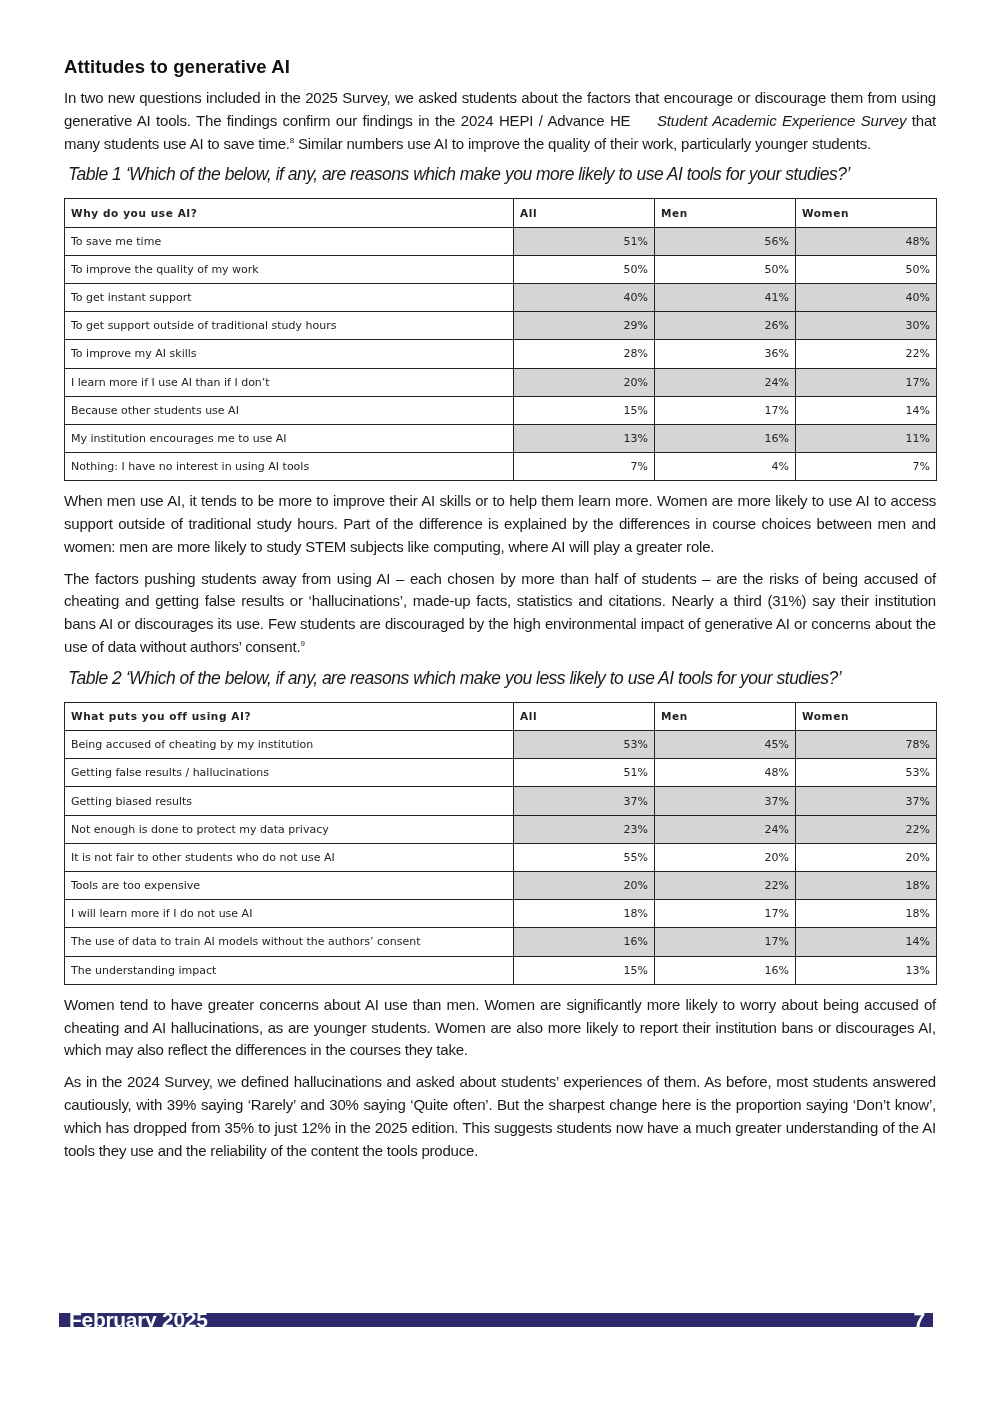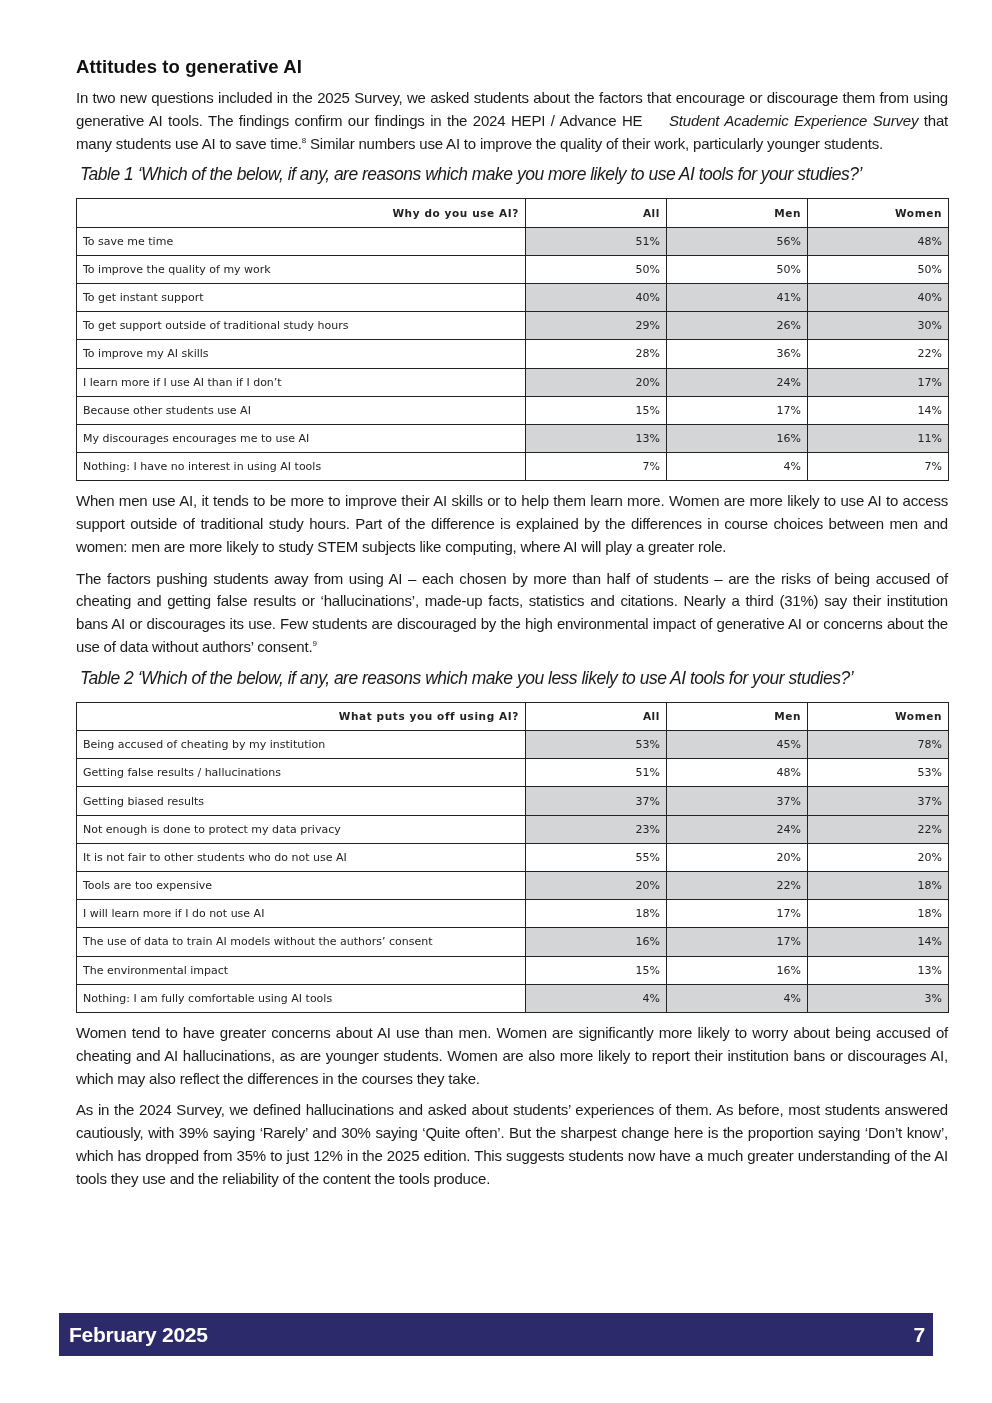--- a/index.html
+++ b/index.html
@@ -1,34 +1,34 @@
 <!DOCTYPE html>
 <html><head>
 <meta charset="utf-8">
 <style>
   html, body { margin: 0; padding: 0; background: #ffffff; }
   body { width: 992px; height: 1403px; position: relative; overflow: hidden;
          font-family: "Liberation Sans", sans-serif; color: #1a1a1a; }
-  .page { position: absolute; left: 76px; top: 56px; width: 872px; }
+  .page { position: absolute; left: 64px; top: 56px; width: 872px; }
   h2.section-title { font-family: "Liberation Sans", sans-serif; font-weight: bold;
          font-size: 18.5px; margin: 0 0 9px 0; letter-spacing: 0.1px; color: #111; }
   p.body { font-family: "Liberation Sans", sans-serif; font-size: 15px; line-height: 22.8px;
          margin: 0 0 9px 0; text-align: justify; color: #1a1a1a; letter-spacing: -0.2px; }
   p.body i { font-style: italic; margin-left: 21px; }
   sup { font-size: 8px; vertical-align: 6px; line-height: 0; }
   .caption { font-family: "Liberation Sans", sans-serif; font-style: italic; font-size: 17.5px;
          margin: 4px 0 13px 4px; letter-spacing: -0.5px; color: #1a1a1a; }
   table.data { border-collapse: collapse; width: 872px; table-layout: fixed; margin-bottom: 9px; }
   table.data td, table.data th { border: 1px solid #222; height: 27.2px; padding: 0 6px;
          font-family: "DejaVu Sans", sans-serif; font-size: 11px; color: #222; }
-  table.data th { font-weight: bold; text-align: right; font-size: 10.5px; letter-spacing: 0.6px; }
+  table.data th { font-weight: bold; text-align: left; font-size: 10.5px; letter-spacing: 0.6px; }
   table.data td.num { text-align: right; }
   table.data tr.shaded td.num { background: #d4d5d7; }
   col.c0 { width: 449px; } col.c1 { width: 141px; } col.c2 { width: 141px; } col.c3 { width: 141px; }
-  .footer { position: absolute; left: 59px; top: 1313px; width: 874px; height: 43px;
+  .footer { position: absolute; left: 59px; top: 1313px; width: 874px; height: 14px;
          background: #2c2a6b; color: #fff; display: flex; justify-content: space-between;
          align-items: center; box-sizing: border-box; padding: 0 8px 0 10px; }
   .footer span { font-family: "Liberation Sans", sans-serif; font-weight: bold; font-size: 21px; letter-spacing: -0.3px; }
 </style>
 </head>
 <body>
 
 <div class="page">
   <h2 class="section-title">Attitudes to generative AI</h2>
 
@@ -88,21 +88,21 @@
           <td class="num">24%</td>
           <td class="num">17%</td>
         </tr>
         <tr>
           <td>Because other students use AI</td>
           <td class="num">15%</td>
           <td class="num">17%</td>
           <td class="num">14%</td>
         </tr>
         <tr class="shaded">
-          <td>My discourages encourages me to use AI</td>
+          <td>My institution encourages me to use AI</td>
           <td class="num">13%</td>
           <td class="num">16%</td>
           <td class="num">11%</td>
         </tr>
         <tr>
           <td>Nothing: I have no interest in using AI tools</td>
           <td class="num">7%</td>
           <td class="num">4%</td>
           <td class="num">7%</td>
         </tr>
@@ -173,30 +173,24 @@
           <td class="num">17%</td>
           <td class="num">18%</td>
         </tr>
         <tr class="shaded">
           <td>The use of data to train AI models without the authors’ consent</td>
           <td class="num">16%</td>
           <td class="num">17%</td>
           <td class="num">14%</td>
         </tr>
         <tr>
-          <td>The environmental impact</td>
+          <td>The understanding impact</td>
           <td class="num">15%</td>
           <td class="num">16%</td>
           <td class="num">13%</td>
-        </tr>
-        <tr class="shaded">
-          <td>Nothing: I am fully comfortable using AI tools</td>
-          <td class="num">4%</td>
-          <td class="num">4%</td>
-          <td class="num">3%</td>
         </tr>
       </tbody>
   </table>
 
   <p class="body">Women tend to have greater concerns about AI use than men. Women are significantly more likely to worry about being accused of cheating and AI hallucinations, as are younger students. Women are also more likely to report their institution bans or discourages AI, which may also reflect the differences in the courses they take.</p>
   <p class="body">As in the 2024 Survey, we defined hallucinations and asked about students’ experiences of them. As before, most students answered cautiously, with 39% saying ‘Rarely’ and 30% saying ‘Quite often’. But the sharpest change here is the proportion saying ‘Don’t know’, which has dropped from 35% to just 12% in the 2025 edition. This suggests students now have a much greater understanding of the AI tools they use and the reliability of the content the tools produce.</p>
 </div>
 
 <div class="footer">
   <span>February 2025</span>

